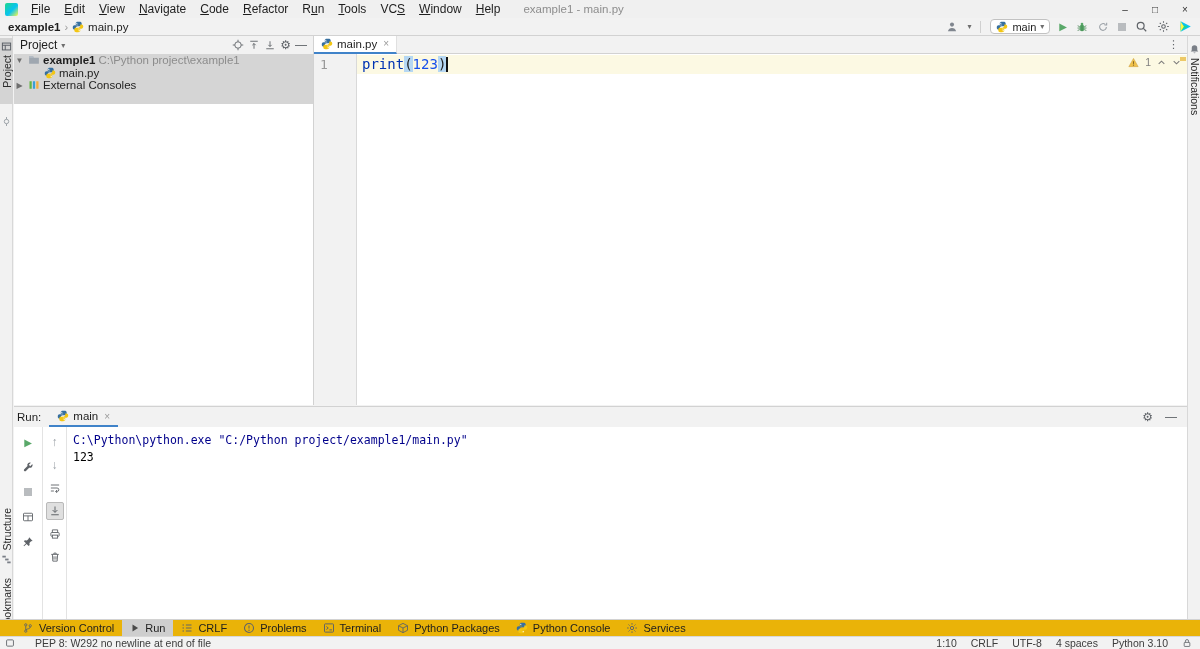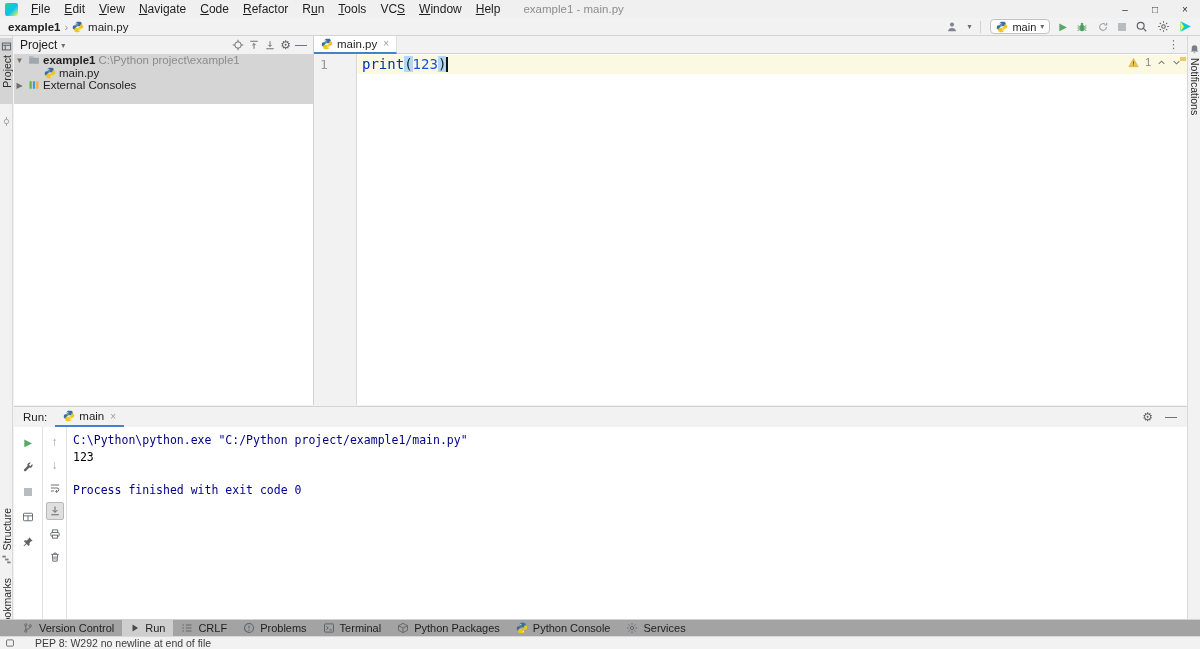--- a/index.html
+++ b/index.html
@@ -64,34 +64,34 @@
   .tk-keyword{color:#0033b3;}
   .tk-number{color:#1750eb;}
   .tk-paren{color:#1e1e1e;background:#b5d7f3;}
   #cursor{width:1.5px;height:15px;background:#111;}
   #inspect-widget{position:absolute;right:6px;top:20px;display:flex;align-items:center;gap:6px;font-size:10.5px;color:#7f7f7f;}
   #stripe-mark{position:absolute;right:1px;top:21px;width:6px;height:4px;background:#edc967;}
 
   
   #run-panel{left:14px;top:406px;width:1173px;height:213px;background:#fff;border-top:1px solid #d2d2d2;}
   #run-header{position:absolute;left:0;top:0;width:100%;height:20px;background:#f2f2f2;display:flex;align-items:center;}
-  #run-label{margin-left:9px;font-size:11.5px;}
+  #run-label{margin-left:3px;font-size:11.5px;}
   #run-tab{height:20px;display:flex;align-items:center;gap:4px;padding:0 8px;margin-left:8px;border-bottom:2px solid #4083c9;font-size:11.5px;}
   #run-header-right{margin-left:auto;display:flex;align-items:center;gap:12px;padding-right:10px;color:#5f6368;}
   #run-toolbar1{position:absolute;left:0;top:20px;width:29px;height:193px;border-right:1px solid #e3e3e3;display:flex;flex-direction:column;align-items:center;gap:7px;padding-top:6px;background:#fff;}
   #run-toolbar2{position:absolute;left:29px;top:20px;width:24px;height:193px;border-right:1px solid #e3e3e3;display:flex;flex-direction:column;align-items:center;gap:5px;padding-top:6px;background:#fff;}
   .ct-btn{width:18px;height:18px;display:flex;align-items:center;justify-content:center;border-radius:2px;}
   .ct-btn.selected{background:#dfdfdf;border:1px solid #b9b9b9;}
   .gray-arrow{color:#9aa0a6;font-size:12px;}
   #console{position:absolute;left:53px;top:20px;width:1120px;height:193px;background:#fff;padding:5px 0 0 6px;font-family:"DejaVu Sans Mono","Liberation Mono",monospace;font-size:11.5px;line-height:16.5px;white-space:pre;}
   .console-line.system{color:#00008b;}
   .console-line.stdout{color:#000;}
 
   
-  #bottombar{left:0;top:619px;width:1200px;height:17px;border-top:1px solid #d2d2d2;background:#a3a3a3;display:flex;align-items:center;padding-left:14px;}
+  #bottombar{left:0;top:619px;width:1200px;height:17px;border-top:1px solid #d2d2d2;background:#eab308;display:flex;align-items:center;padding-left:14px;}
   .bb-item{display:flex;align-items:center;gap:5px;height:17px;padding:0 8px;font-size:11px;color:#1e1e1e;}
   .bb-item.active{background:#cecece;}
 
   
   #statusbar{left:0;top:636px;width:1200px;height:13px;border-top:1px solid #d8d8d8;background:#f2f2f2;display:flex;align-items:center;font-size:10.5px;color:#3c3c3c;}
   #status-left{display:flex;align-items:center;gap:20px;margin-left:5px;}
   #status-right{margin-left:auto;display:flex;align-items:center;gap:14px;padding-right:8px;}
 </style>
 </head>
 <body>
@@ -409,21 +409,21 @@
           <rect x="2.5" y="6" width="11" height="5" rx="1"></rect>
           <rect x="4.5" y="9.5" width="7" height="4" fill="#fff"></rect>
         </svg>
       </span>
     <span class="ct-btn ico">
         <svg width="12" height="12" viewBox="0 0 16 16" fill="none" stroke="#5f6368" stroke-width="1.2">
           <path d="M3 4.5h10M6.5 4.2V2.8h3v1.4M4.5 4.5l.6 9h5.8l.6-9M6.7 7v4.5M9.3 7v4.5"></path>
         </svg>
       </span>
   </div>
-  <div id="console"><div class="console-line system">C:\Python\python.exe "C:/Python project/example1/main.py"</div><div class="console-line stdout">123</div><div class="console-line stdout">&nbsp;</div><div class="console-line system">Process finished with exit code 0</div></div>
+  <div id="console"><div class="console-line system">C:\Python\python.exe "C:/Python project/example1/main.py"</div><div class="console-line stdout">123</div><div class="console-line stdout">&nbsp;</div></div>
 </div>
 
 <div id="bottombar" class="abs">
     <div class="bb-item">
       <span class="ico">
         <svg width="12" height="12" viewBox="0 0 16 16" fill="none" stroke="#5f6368" stroke-width="1.2">
           <path d="M5 5.5v5"></path>
           <circle cx="5" cy="3.8" r="1.5"></circle>
           <circle cx="5" cy="12.2" r="1.5"></circle>
           <circle cx="11" cy="5" r="1.5"></circle>
@@ -500,13 +500,26 @@
 
 <div id="statusbar" class="abs">
   <div id="status-left">
     <span class="ico">
         <svg width="10" height="10" viewBox="0 0 16 16" fill="none" stroke="#5f6368" stroke-width="1.4">
           <rect x="2.5" y="3" width="11" height="10" rx="1.5"></rect>
         </svg>
       </span>
     <span>PEP 8: W292 no newline at end of file</span>
   </div>
+  <div id="status-right">
+      <span>1:10</span>
+      <span>CRLF</span>
+      <span>UTF-8</span>
+      <span>4 spaces</span>
+      <span>Python 3.10</span>
+      <span class="ico">
+        <svg width="10" height="10" viewBox="0 0 16 16" fill="none" stroke="#5f6368" stroke-width="1.3">
+          <rect x="3.5" y="7" width="9" height="6.5" rx="1"></rect>
+          <path d="M5.5 7V5a2.5 2.5 0 0 1 5 0v2"></path>
+        </svg>
+      </span>
+    </div>
 </div>
 
 </body></html>

